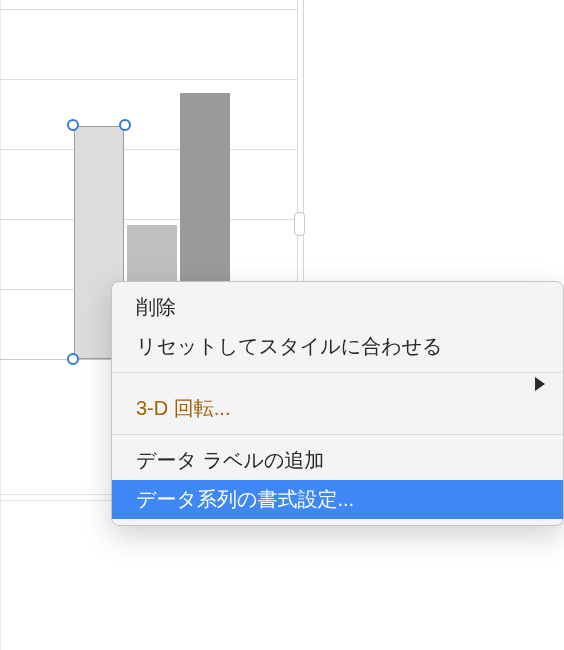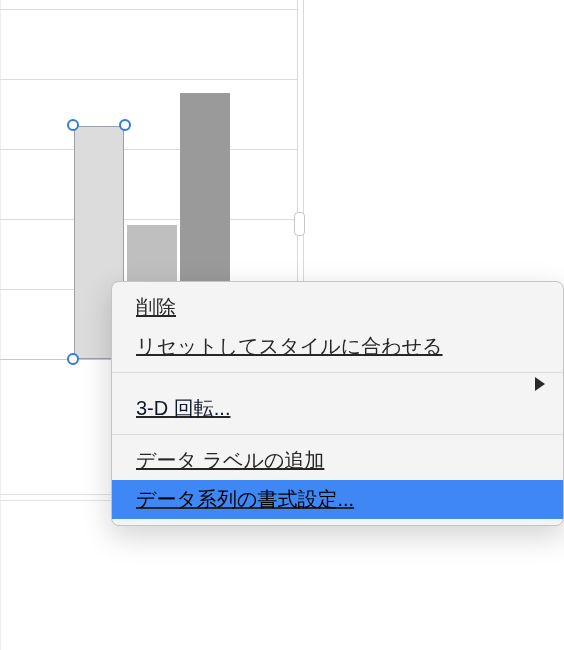--- a/index.html
+++ b/index.html
@@ -95,32 +95,31 @@
     left: 111px;
     top: 281px;
     width: 453px;
     background: #f4f4f4;
     border: 1px solid #c4c4c4;
     border-radius: 8px;
     box-shadow: 0 10px 30px rgba(0,0,0,0.18);
     padding: 6px 0;
     font-size: 20px;
     color: #262626;
-    text-decoration: underline;
   }
   .menu-item {
     position: relative;
     padding: 5px 24px 5px 24px;
     line-height: 1.45;
     white-space: nowrap;
   }
-  .menu-item.disabled { color: #0f172a; }
+  .menu-item.disabled { color: #a16207; }
   .menu-item.highlighted {
     background: #3f87f5;
-    color: #000000;
+    color: #ffffff;
   }
   .menu-sep {
     height: 1px;
     background: #d9d9d9;
     margin: 6px 0;
   }
   .submenu-arrow {
     position: absolute;
     right: 18px;
     top: 50%;

